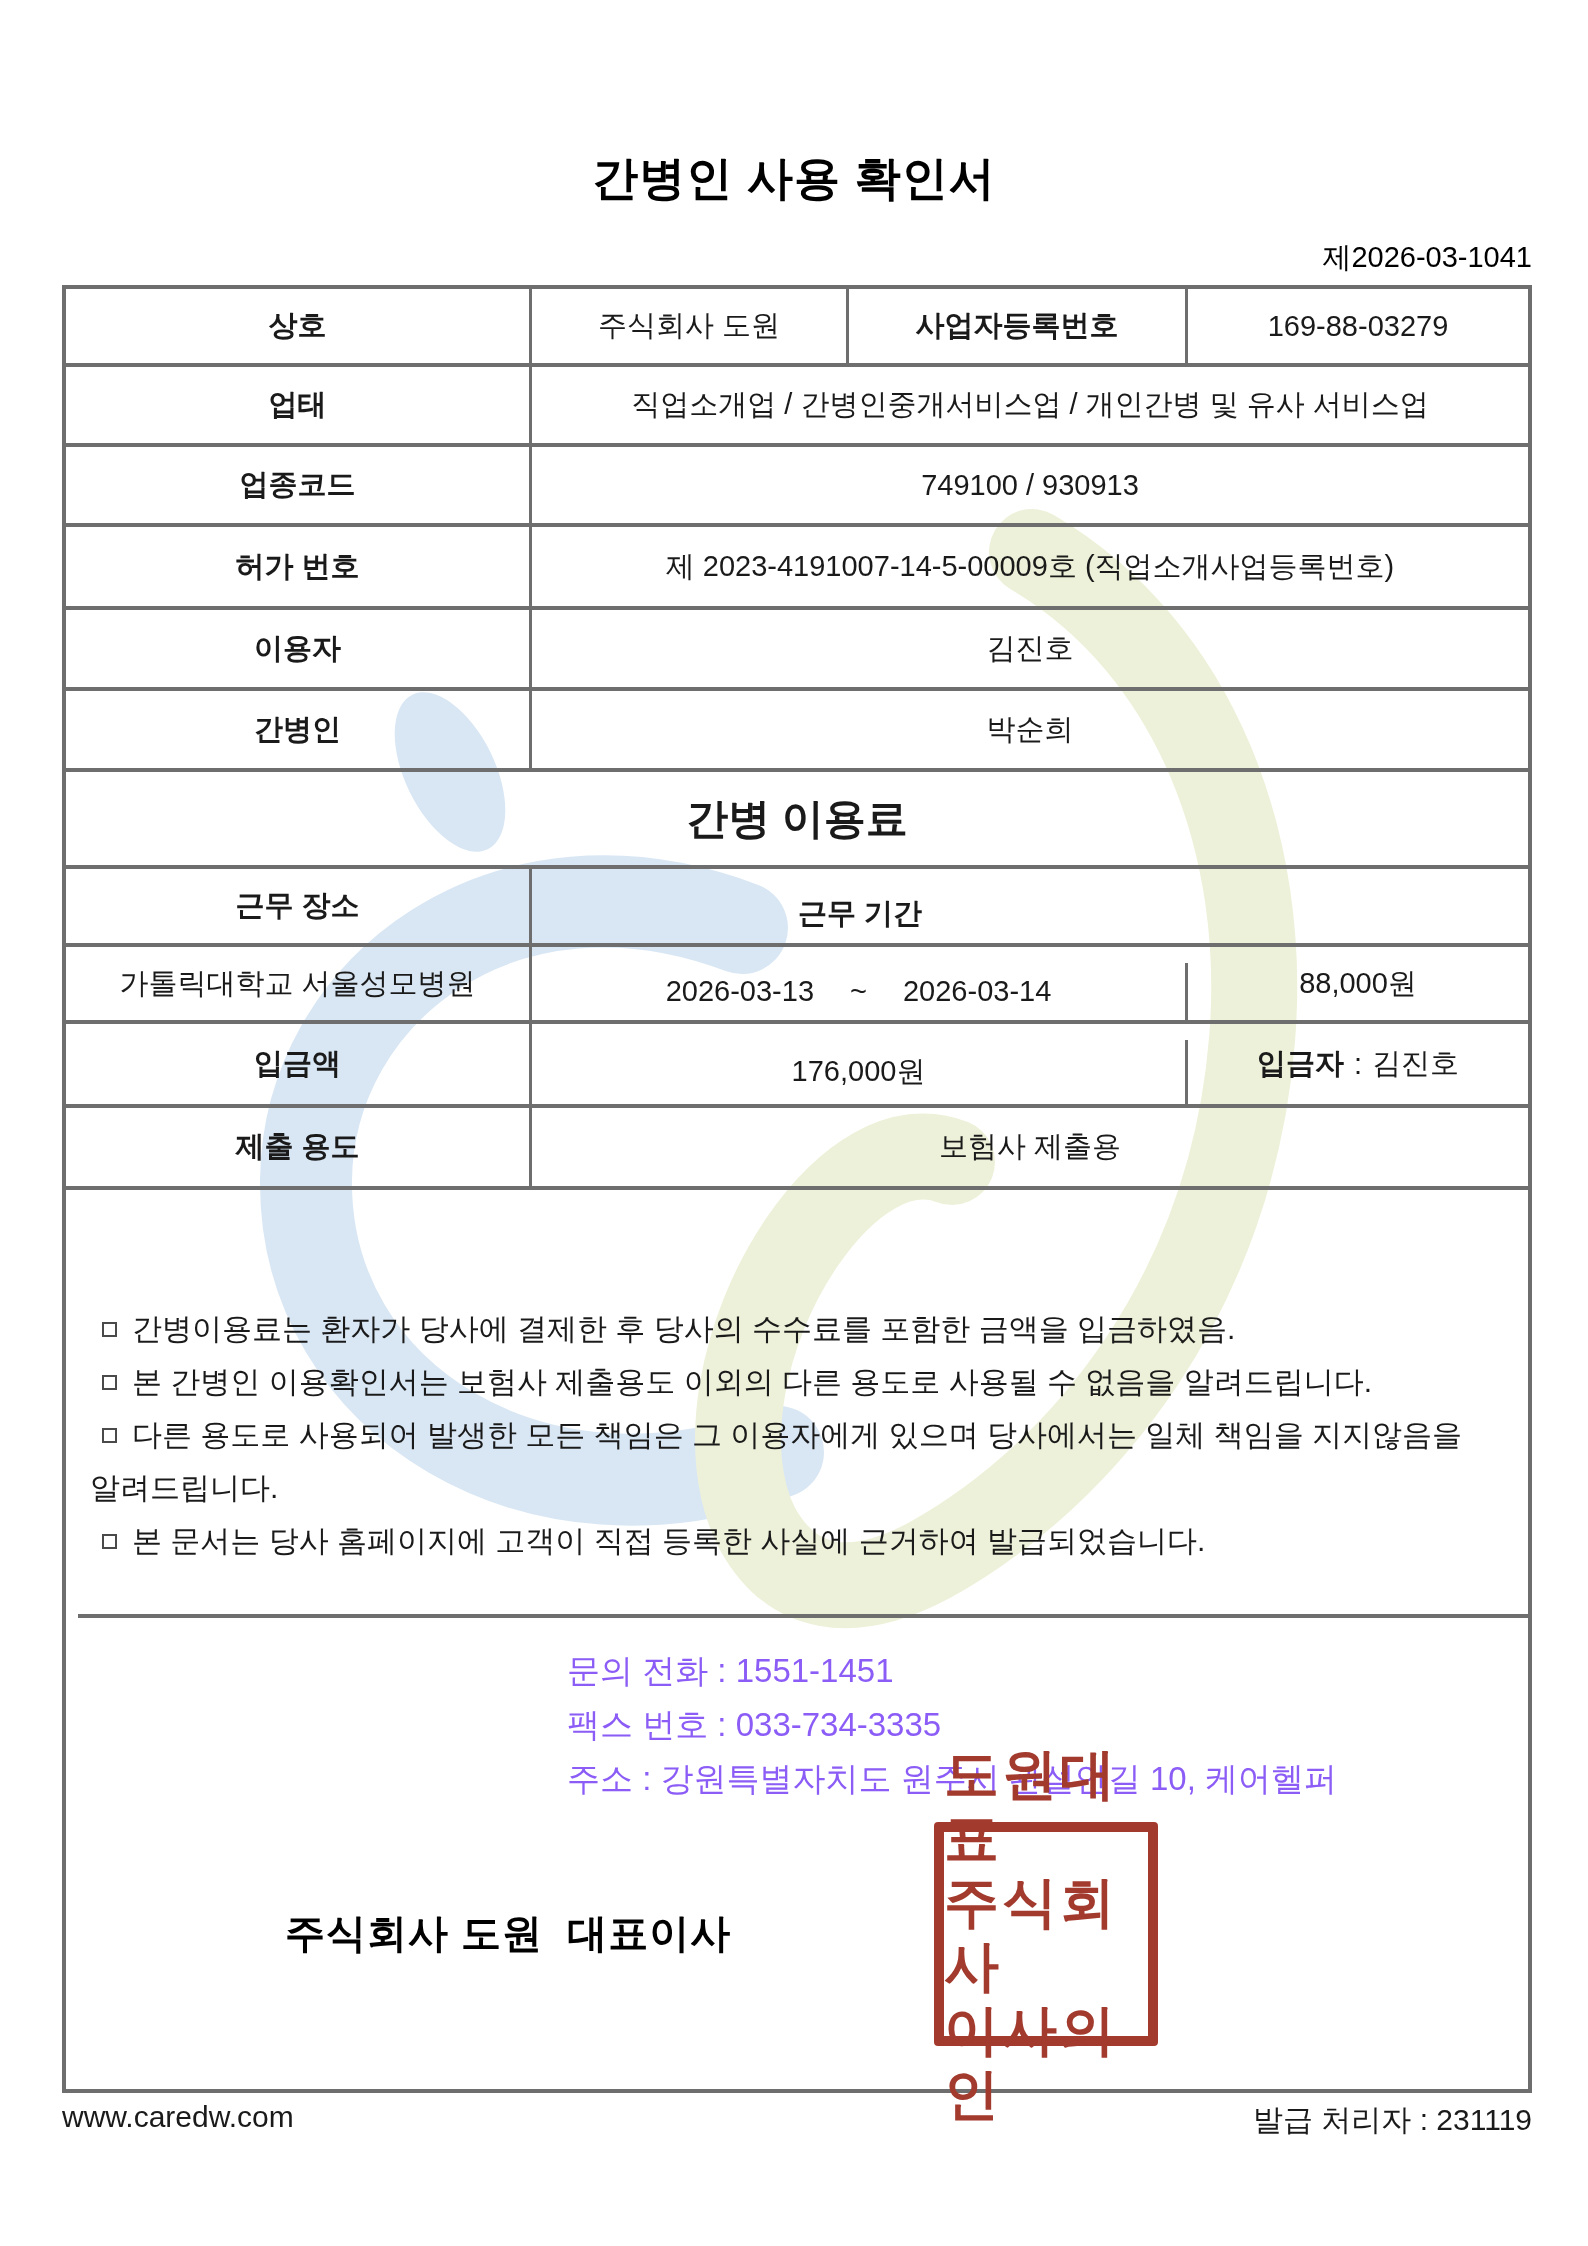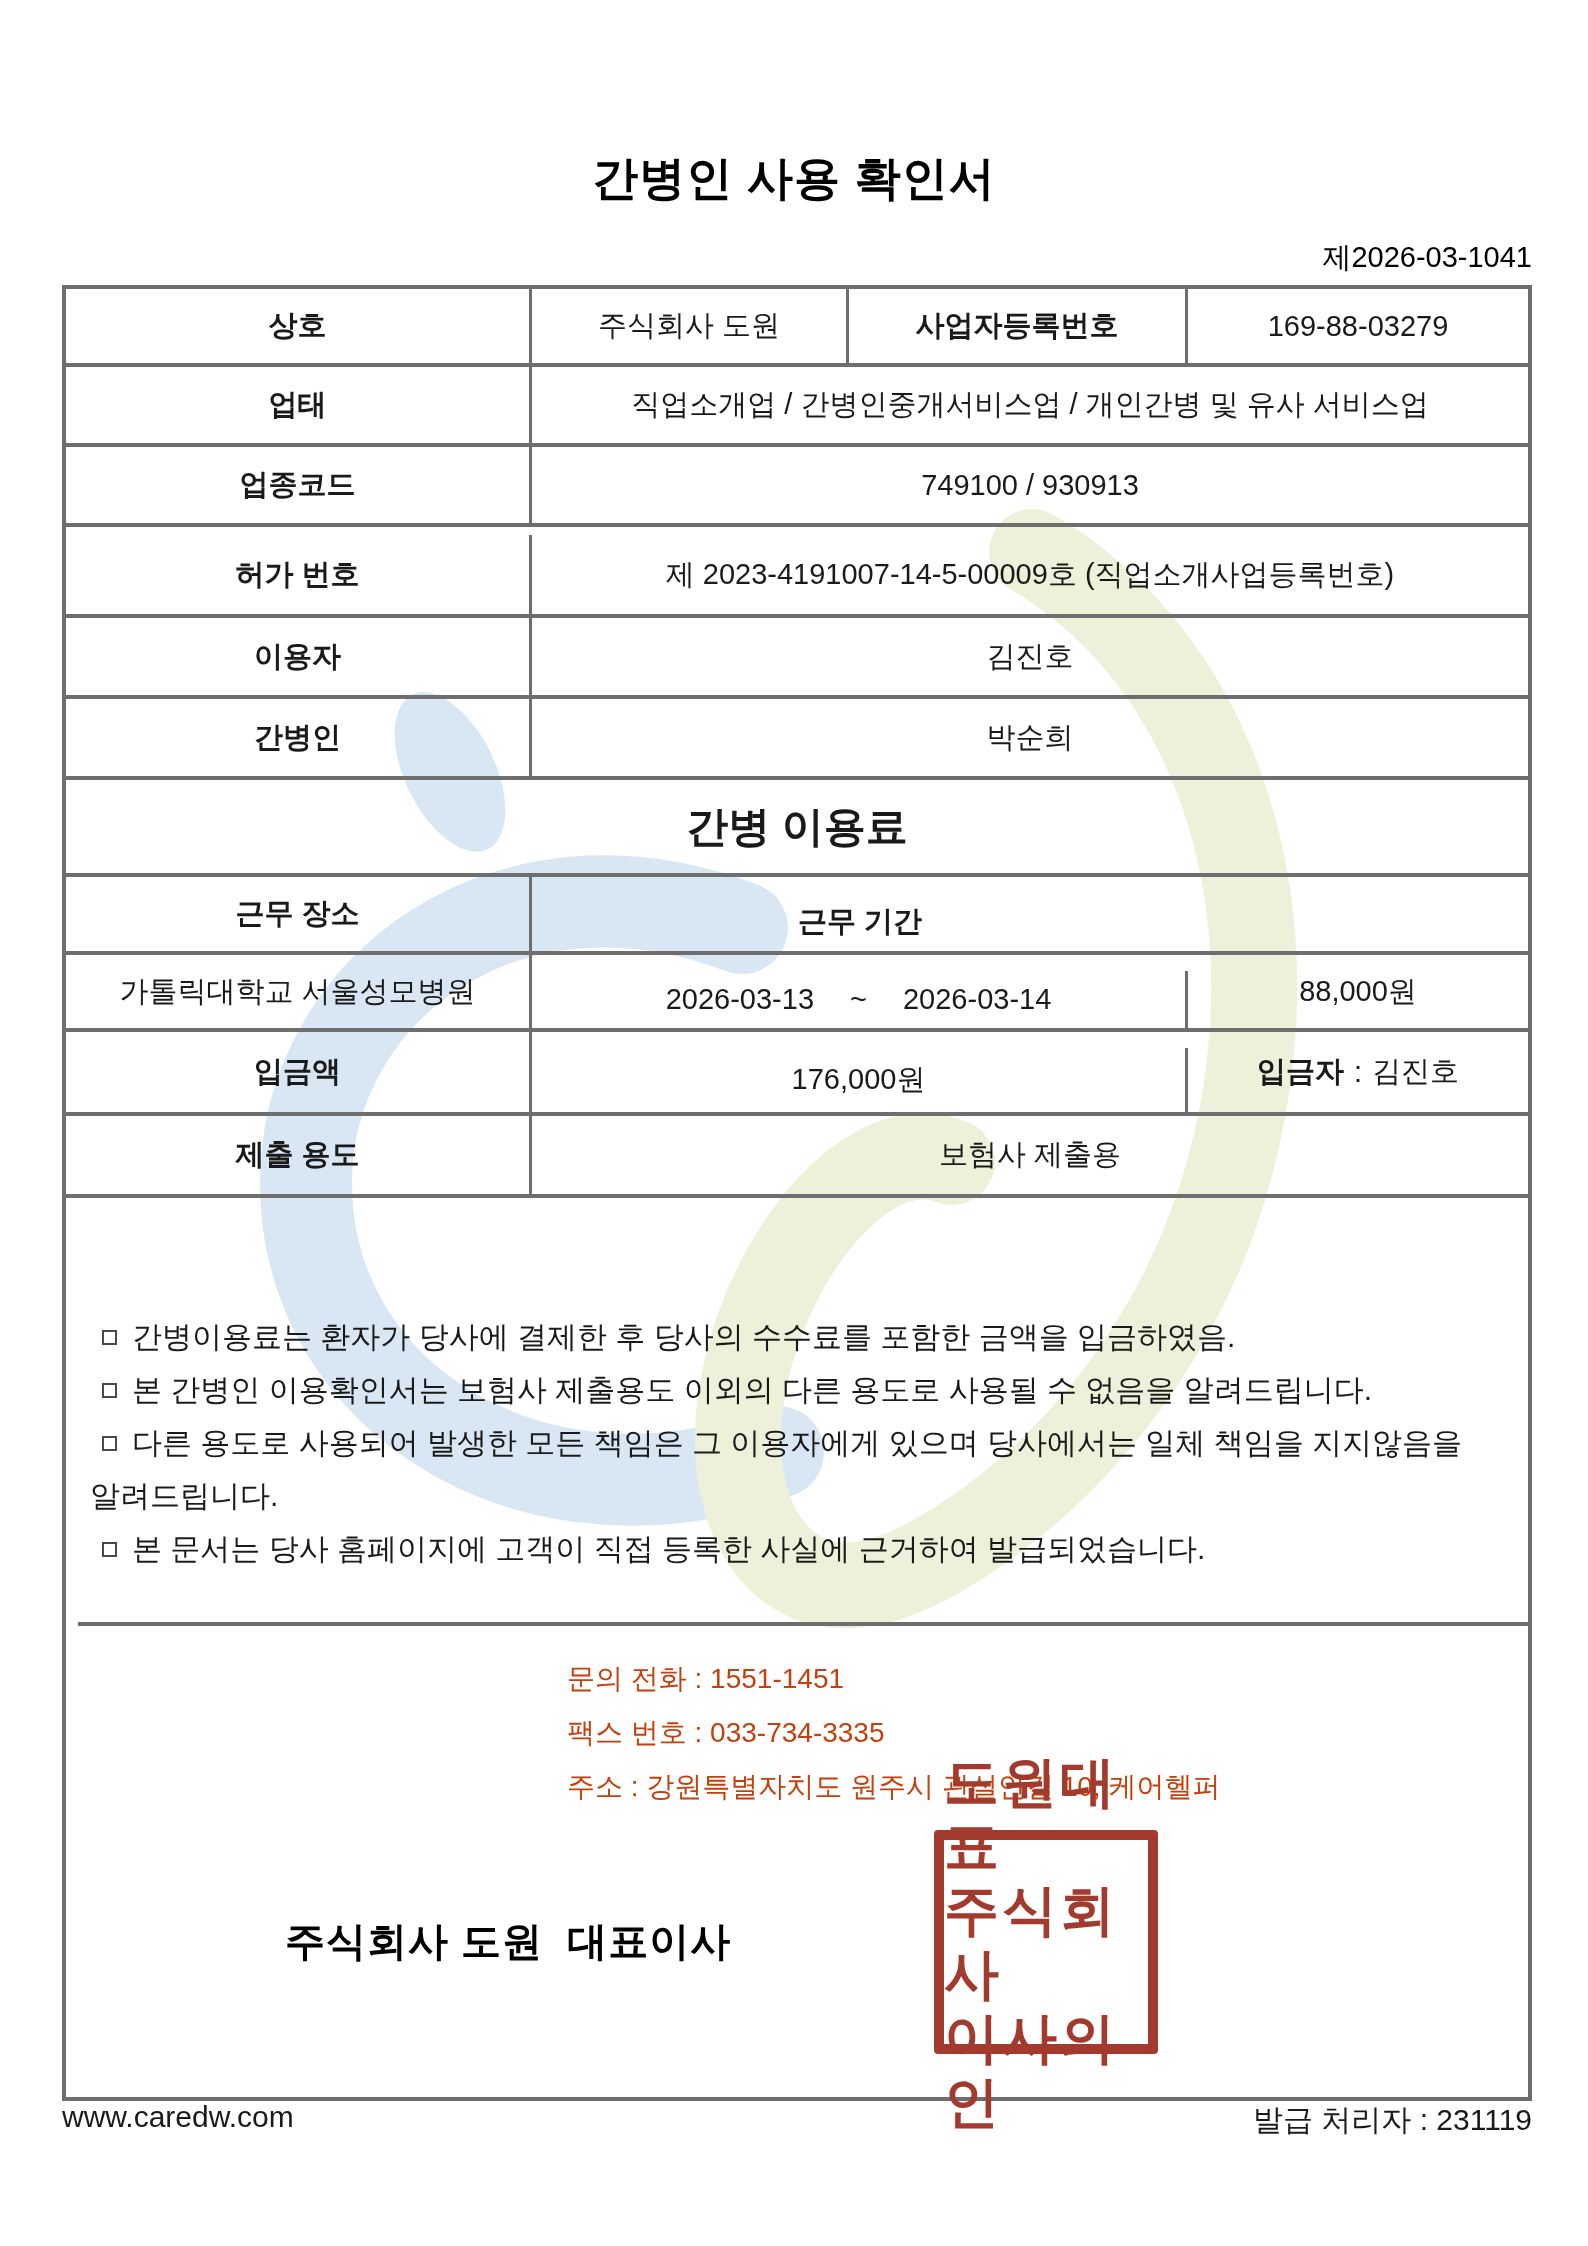--- a/index.html
+++ b/index.html
@@ -33,21 +33,21 @@
   }
   .cell:last-child{border-right:none;}
   .lbl{font-weight:700;}
   .c1{width:466px;}  
   .c2{width:317px;}
   .c3{width:339px;}
   .c4{flex:1;}
   .cmid{width:656px;margin-top:16px;}
   .cwide{flex:1;}
 
-  .h78{height:78px;} .h80{height:80px;} .h83{height:83px;margin-top:8px;} .h81{height:81px;}
+  .h78{height:78px;} .h80{height:80px;} .h83{height:83px;} .h81{height:81px;}
   .h97{height:97px;} .h77{height:77px;} .h84{height:84px;} .h82{height:82px;}
 
   .section-title{
     width:100%;display:flex;align-items:center;justify-content:center;
     font-size:42px;font-weight:700;
   }
   .period-cell{display:flex;gap:36px;align-items:center;justify-content:center;}
   .depositor-cell{display:flex;gap:10px;align-items:center;justify-content:center;}
 
   .notes-row{
@@ -55,21 +55,21 @@
     padding:112px 28px 0 12px;font-size:30px;line-height:53px;margin-left:12px;
   }
   .note-item{display:block;}
   .bullet{
     display:inline-block;width:11px;height:11px;border:2px solid #4a4a4a;
     margin:0 15px 3px 12px;vertical-align:middle;background:transparent;
   }
 
   .bottom-row{height:471px;display:block;position:relative;box-sizing:border-box;}
   .contact{
-    position:absolute;left:501px;top:26px;font-size:28px;line-height:54px;color:#c2410c;
+    position:absolute;left:501px;top:26px;font-size:33px;line-height:54px;color:#8b5cf6;
   }
   .company-line{
     position:absolute;left:219px;top:288px;font-size:40px;font-weight:700;
     letter-spacing:1px;white-space:pre;color:#000;
   }
   .seal{
     position:absolute;left:868px;top:204px;width:224px;height:224px;
     box-sizing:border-box;border:10px solid #a33a2e;border-radius:4px;
     display:flex;flex-direction:column;align-items:center;justify-content:center;
     color:#a33a2e;font-weight:700;font-size:55px;line-height:64px;letter-spacing:3px;

